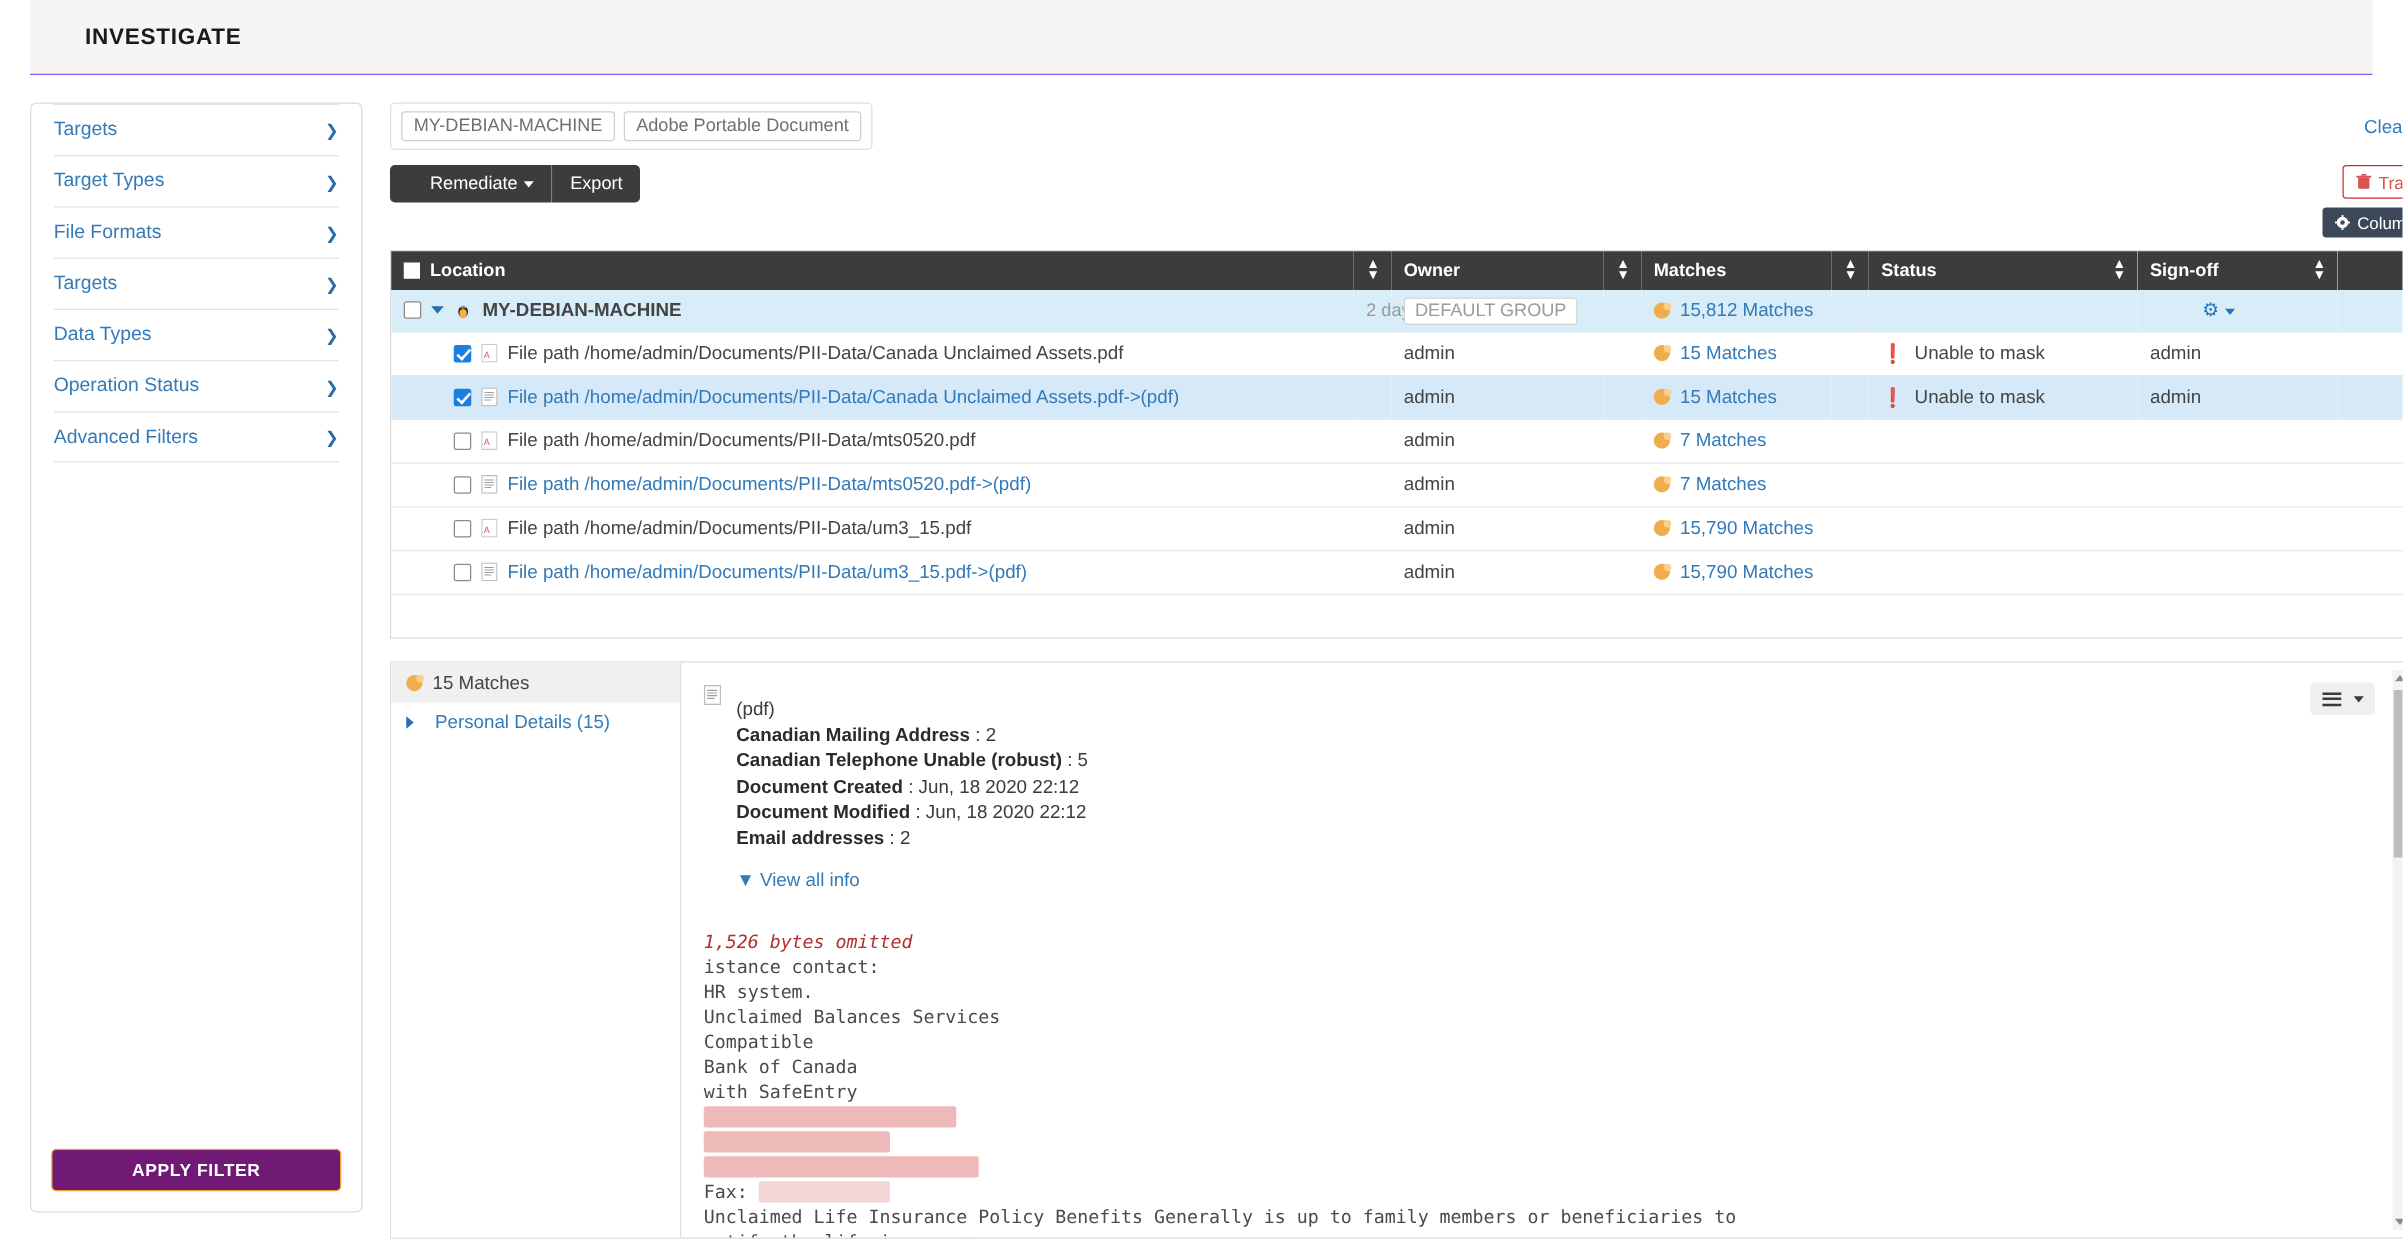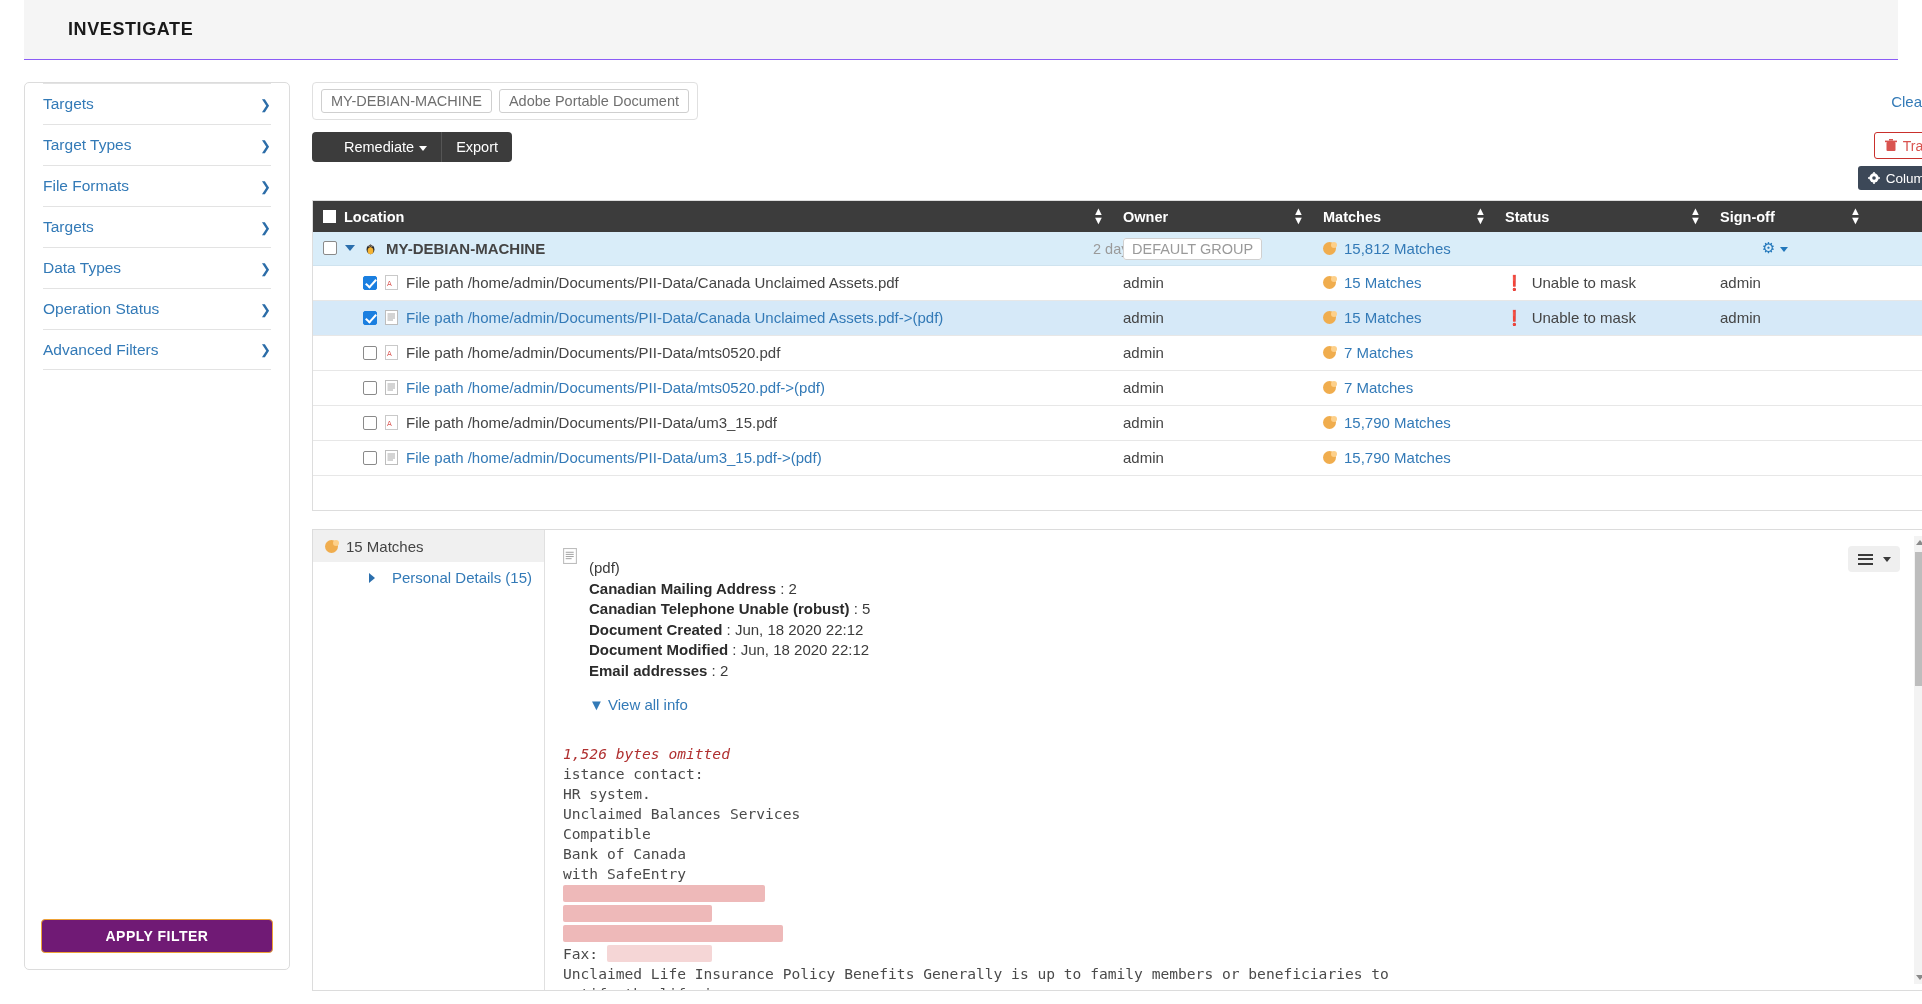--- a/index.html
+++ b/index.html
@@ -170,21 +170,21 @@
   }
   .detail-left {
     width: 232px; flex: 0 0 232px; border-right: 1px solid #e0e0e0; background: #fff;
   }
   .matches-head {
     background: #f0f0f0; height: 32px; display: flex; align-items: center; gap: 8px;
     padding: 0 12px; font-size: 15px; color: #444;
   }
   .tree-item {
     display: flex; align-items: center; gap: 17px; padding: 7px 12px;
-    font-size: 15px; color: #337ab7; cursor: pointer; justify-content: flex-end;
+    font-size: 15px; color: #337ab7; cursor: pointer;
   }
   .tri-r { width:0;height:0;border-top:5px solid transparent;border-bottom:5px solid transparent;
            border-left:6px solid #2b6fad; display:inline-block; }
 
   .detail-right { flex: 1; position: relative; overflow: hidden; padding: 16px 0 0 18px; }
   .meta-block { display: flex; gap: 12px; }
   .doc-ico { margin-top: 2px; }
   .meta-lines { font-size: 15px; color: #3b3b3b; line-height: 20.5px; margin-top: 12px; }
   .meta-lines b { color: #2b2b2b; }
   .view-all { color: #337ab7; font-size: 15px; margin-top: 14px; display:inline-block; cursor:pointer;}

